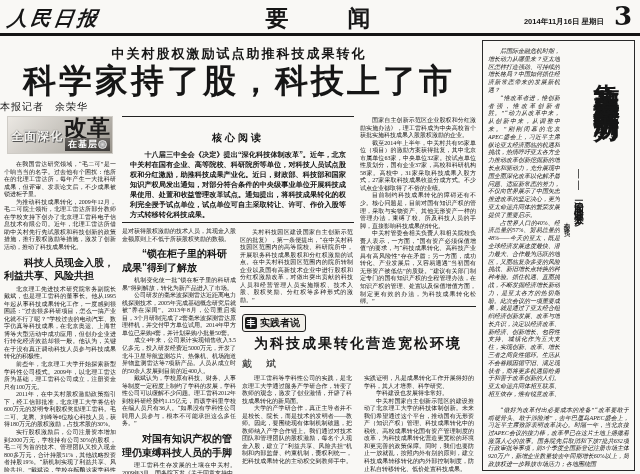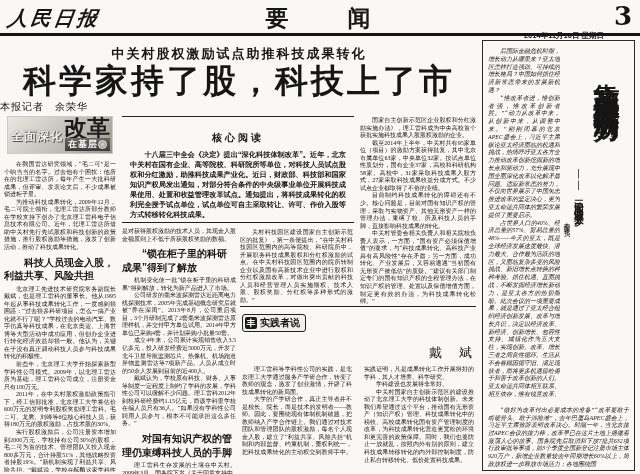--- a/index.html
+++ b/index.html
@@ -5,21 +5,21 @@
   html,body { margin:0; padding:0; background:#888; }
   .page {
     position:relative; width:640px; height:474px; margin:0 auto;
     background:#f9f8f5; color:#161616; overflow:hidden;
     font-family:"Liberation Serif","DejaVu Serif",serif;
   }
   
   .hdr { position:absolute; left:0; top:0; width:640px; height:33px; border-bottom:3px solid #151515; }
   .masthead { position:absolute; left:8px; top:5px; font-family:"DejaVu Serif",serif; font-style:italic; font-weight:bold; font-size:20px; transform:skewX(-8deg); letter-spacing:3px; }
   .section-title { position:absolute; left:0; right:4px; top:3px; text-align:center; font-family:"Liberation Sans",sans-serif; font-weight:bold; font-size:23px; letter-spacing:18px; text-indent:18px; }
-  .dateline { position:absolute; right:36px; top:31px; font-family:"Liberation Sans",sans-serif; font-size:7.5px; font-weight:bold; }
+  .dateline { position:absolute; right:36px; top:17px; font-family:"Liberation Sans",sans-serif; font-size:7.5px; font-weight:bold; }
   .pagenum { position:absolute; right:8px; top:1px; font-family:"DejaVu Serif",serif; font-weight:bold; font-size:26px; }
   
   .kicker { position:absolute; left:0; width:478px; top:45px; text-align:center; font-family:"Liberation Sans",sans-serif; font-weight:bold; font-size:13px; letter-spacing:2px; }
   .headline { position:absolute; left:0; width:478px; top:59px; text-align:center; font-family:"Liberation Sans",sans-serif; font-weight:bold; font-size:33px; letter-spacing:3px; }
   .byline { position:absolute; left:0; width:478px; top:100px; font-size:10px; letter-spacing:1px; }
   
   .col { position:absolute; overflow:hidden; font-size:6px; line-height:1.26; text-align:justify; }
   .col p, .paras p { margin:0; text-indent:2em; }
   .subhd { font-family:"Liberation Sans",sans-serif; font-weight:bold; font-size:10px; line-height:1.35; margin:4px 0 3px; text-indent:2em; text-align:left; }
   
@@ -30,21 +30,21 @@
   .rb-seal { width:7px; height:7px; border-radius:50%; background:radial-gradient(#ddd,#777); border:1px solid #eee; display:inline-block; }
   
   .corebox { position:absolute; left:122px; top:116px; width:232px; height:107px; border-top:1.5px solid #222; border-bottom:1.5px solid #222; padding:12px 8px; box-sizing:border-box; overflow:hidden; }
   .corebox h3 { text-align:center; font-family:"Liberation Sans",sans-serif; font-weight:bold; font-size:10px; margin:2px 0 5px; letter-spacing:3px; }
   .corebox .txt { font-size:7.2px; line-height:1.4; text-align:justify; text-indent:2em; margin:0;font-weight:bold; }
   
   .practicebox { position:absolute; left:240px; top:306px; width:236px; height:168px; border-top:1.5px solid #222; padding:5px 2px 0; box-sizing:border-box; overflow:hidden; }
   .pb-badge { display:inline-flex; align-items:center; gap:3px; border:1px solid #222; border-radius:3px; padding:1px 5px 1px 2px; font-family:"Liberation Sans",sans-serif; font-weight:bold; font-size:10px; background:#f1efe9; }
   .pb-icon { width:12px; height:12px; background:#1b1b1b; color:#fff; font-family:"Liberation Sans",sans-serif; font-weight:bold; font-size:9px; line-height:12px; text-align:center; border-radius:2px; }
   .pb-headline { text-align:center; font-family:"Liberation Sans",sans-serif; font-weight:bold; font-size:14px; letter-spacing:2px; margin-top:3px; }
-  .pb-byline { text-align:right; font-size:13px; margin:12px 0 4px; letter-spacing:2px; }
+  .pb-byline { text-align:left; font-size:10px; margin:4px 0 4px; letter-spacing:2px; }
   .pb-cols { column-count:2; column-gap:12px; font-size:6px; line-height:1.26; text-align:justify; height:104px; overflow:hidden; }
   .pb-cols p { margin:0; text-indent:2em; }
   
   .commentary { position:absolute; left:482px; top:40px; width:153px; height:431px; border:1px solid #2a2a2a; box-sizing:border-box; background:#f9f8f5; }
   .cm-body-top { position:absolute; left:5px; top:7px; width:72px; height:350px; overflow:hidden; font-style:italic; font-size:6px; line-height:1.3; text-align:justify; }
   .cm-body-top p, .cm-body-bottom p { margin:0; text-indent:2em; }
   .cm-author { position:absolute; left:79px; top:176px; writing-mode:vertical-rl; font-size:6.5px; letter-spacing:2px; }
   .cm-subtitle { position:absolute; left:89px; top:128px; writing-mode:vertical-rl; font-weight:bold; font-size:9.5px; letter-spacing:2px; height:250px; }
   .cm-title { position:absolute; left:107px; top:22px; writing-mode:vertical-rl; font-family:"Liberation Sans",sans-serif; font-weight:bold; font-size:26px; letter-spacing:3px; height:344px; }
   .cm-body-bottom { position:absolute; left:5px; top:366px; width:141px; height:60px; overflow:hidden; font-style:italic; font-size:6px; line-height:1.28; text-align:justify; }
@@ -120,20 +120,21 @@
         <p>目前制约科技成果转化的障碍还有不少。核心问题是，目前对国有知识产权的管理，采取与实物资产、其他无形资产一样的管理办法，束缚了校、所及科技人员的手脚，直接影响科技成果的转化。</p>
         <p>中关村管委会相关负责人和相关院校负责人表示，一方面，“国有资产必须保值增值”的要求，与“科技成果转化、高科技产业具有高风险性”存在矛盾；另一方面，成功转化、产业发展后，又容易遭遇“当初国有无形资产被低估”的质疑。“建议有关部门制定专门的国有知识产权的全程管理办法，在知识产权的管理、处置以及保值增值方面，制定更有效的办法，为科技成果转化松绑。”</p>
       </div>
   </div>
 
   <div class="practicebox">
     <span class="pb-badge">
       <span class="pb-icon">丰</span>
       <span>实践者说</span>
     </span>
+    <div class="pb-headline">为科技成果转化营造宽松环境</div>
     <div class="pb-byline">戴　斌</div>
     <div class="pb-cols">
       <div class="paras">
           <p>理工雷科等学科性公司的实践，是北京理工大学通过服务产学研合作，转变了教师的观念，激发了创业激情，开辟了科技成果转化的新局面。</p>
           <p>大学的产学研合作，真正主导者并不是校长、院长，而是技术的发明者——教师。因此，要围绕现有体制机制破题，把教师纳入产学合作链上。我们通过对技术团队和管理团队的股权激励，每名个人现金入股，建立了“利益共享、风险共担”机制和内部监督、约束机制，责权利统一，把科技成果转化的主动权交到教师手中。实践证明，凡是成果转化工作开展得好的学科，其人才培养、科学研究、</p>
         </div>
       <div class="paras">
           <p>学科建设也发展得非常好。</p>
           <p>中关村国家自主创新示范区的建设推动了北京理工大学的科技体制创新。未来我们希望通过这个平台，推动国有无形资产（知识产权）管理、科技成果转化中的税收、高校成果转化国有资产管理制度的改革，为科技成果转化营造更宽松的环境和更完善的政策保障。同时，我们也要防止一放就乱，按照内外有别的原则，建立科技成果转移转化的内外部控制制度，防止私自转移转化、低价处置科技成果。</p>
         </div>

